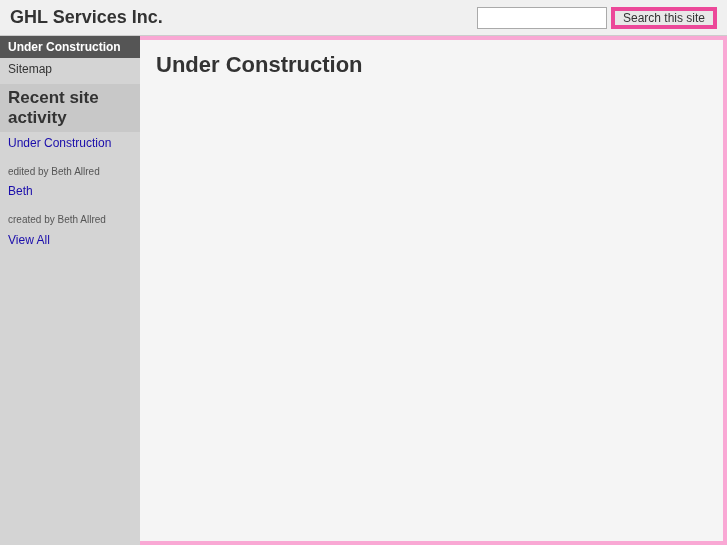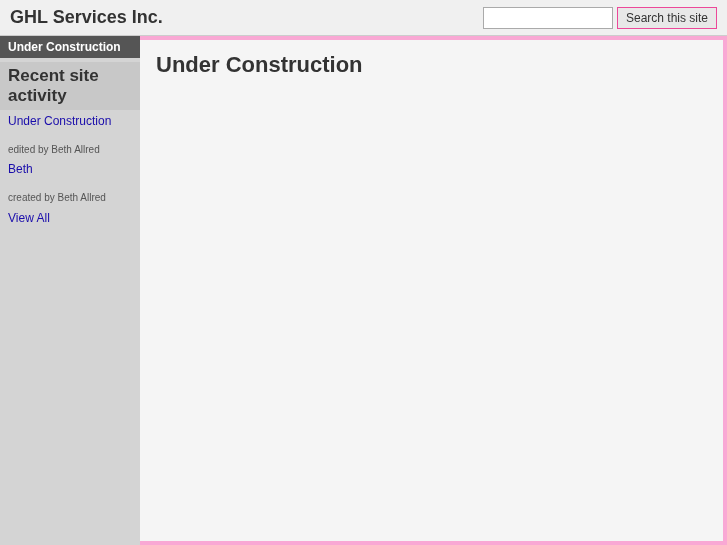--- a/index.html
+++ b/index.html
@@ -37,21 +37,21 @@
       border: 1px solid #aaa;
       padding: 2px 4px;
       font-size: 12px;
       background: #fff;
     }
     #search-button {
       height: 22px;
       padding: 0 8px;
       font-size: 12px;
       background: #e8e8e8;
-      border: 1px solid #ec4899;
+      border: 4px solid #ec4899;
       cursor: pointer;
       color: #333;
     }
 
     
     #main-layout {
       display: flex;
       background-color: #f9a8d4;
       min-height: 509px;
     }
@@ -137,20 +137,23 @@
   </div>
 </div>
 
 <div id="main-layout">
 
   <div id="sidebar">
 
     <div class="sidebar-nav-item active">
       <span>Under Construction</span>
     </div>
+    <div class="sidebar-nav-item normal">
+      <span>Sitemap</span>
+    </div>
 
     <div class="sidebar-section-header">Recent site activity</div>
 
     <div class="sidebar-activity-item">
       <div><a href="#">Under Construction</a></div>
       <div class="meta">edited by Beth Allred</div>
     </div>
 
     <div class="sidebar-activity-item">
       <div><a href="#">Beth</a></div>

